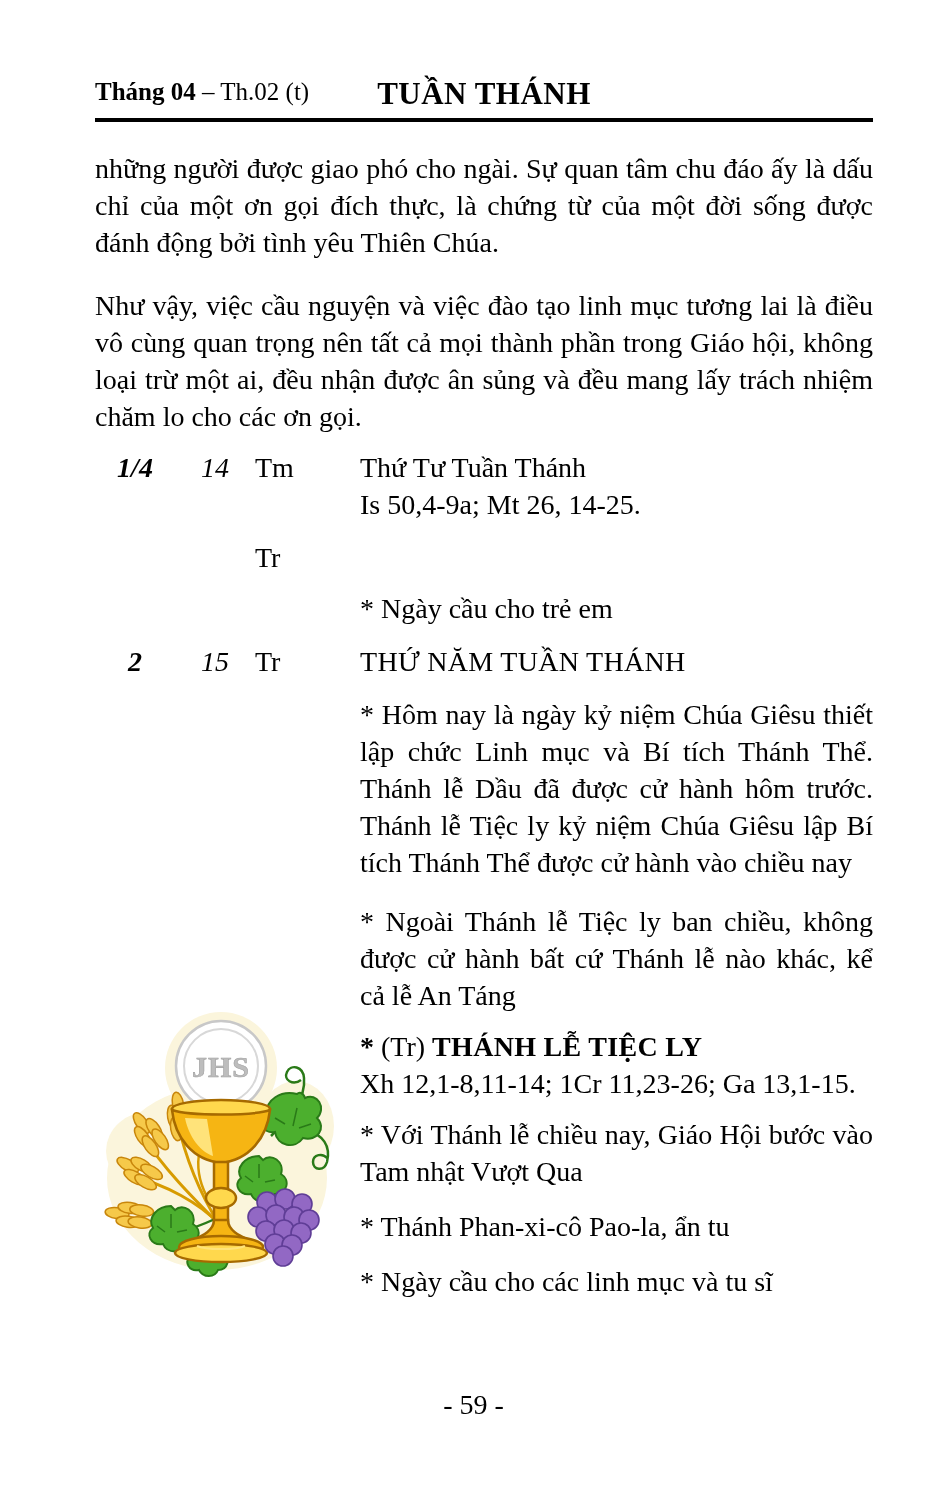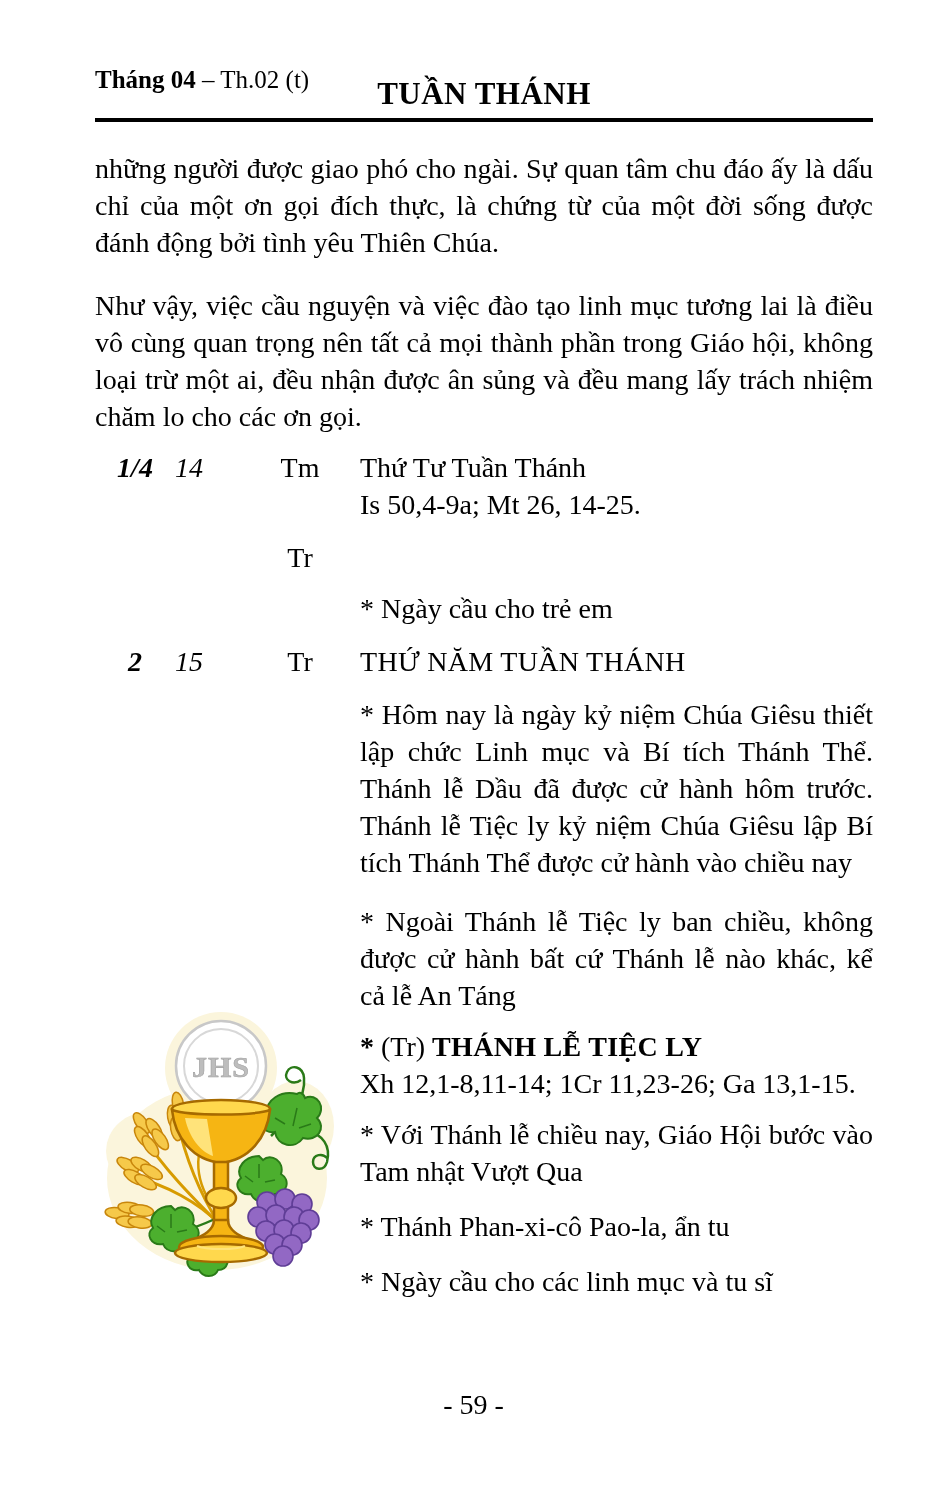--- a/index.html
+++ b/index.html
@@ -23,21 +23,21 @@
   }
   
   .hdr {
     position: relative;
     margin-top: 70px;
     height: 42px;
   }
   .hdr-left {
     position: absolute;
     left: 0;
-    bottom: 14px;
+    bottom: 2px;
     font-size: 25px;
     white-space: nowrap;
   }
   .hdr-left .b { font-weight: bold; }
   .hdr-title {
     position: absolute;
     left: 0;
     right: 0;
     bottom: 0;
     text-align: center;
@@ -55,22 +55,22 @@
     margin-top: 28px;
     text-align: justify;
   }
   
   .entry {
     display: grid;
     grid-template-columns: 80px 80px 90px 1fr;
     margin-top: 16px;
   }
   .c-date { text-align: center; font-weight: bold; font-style: italic; }
-  .c-day  { text-align: left; font-style: italic; }
-  .c-code { text-align: center; }
+  .c-day  { text-align: center; font-style: italic; }
+  .c-code { text-align: left; }
   .c-main { padding-left: 15px; text-align: justify; }
   .etitle { font-weight: normal; }
   .readings { }
   .caps { letter-spacing: 0.3px; }
   .main-block {
     margin-left: 265px;
     margin-top: 16px;
     text-align: justify;
   }
   .mt22 { margin-top: 22px; }

